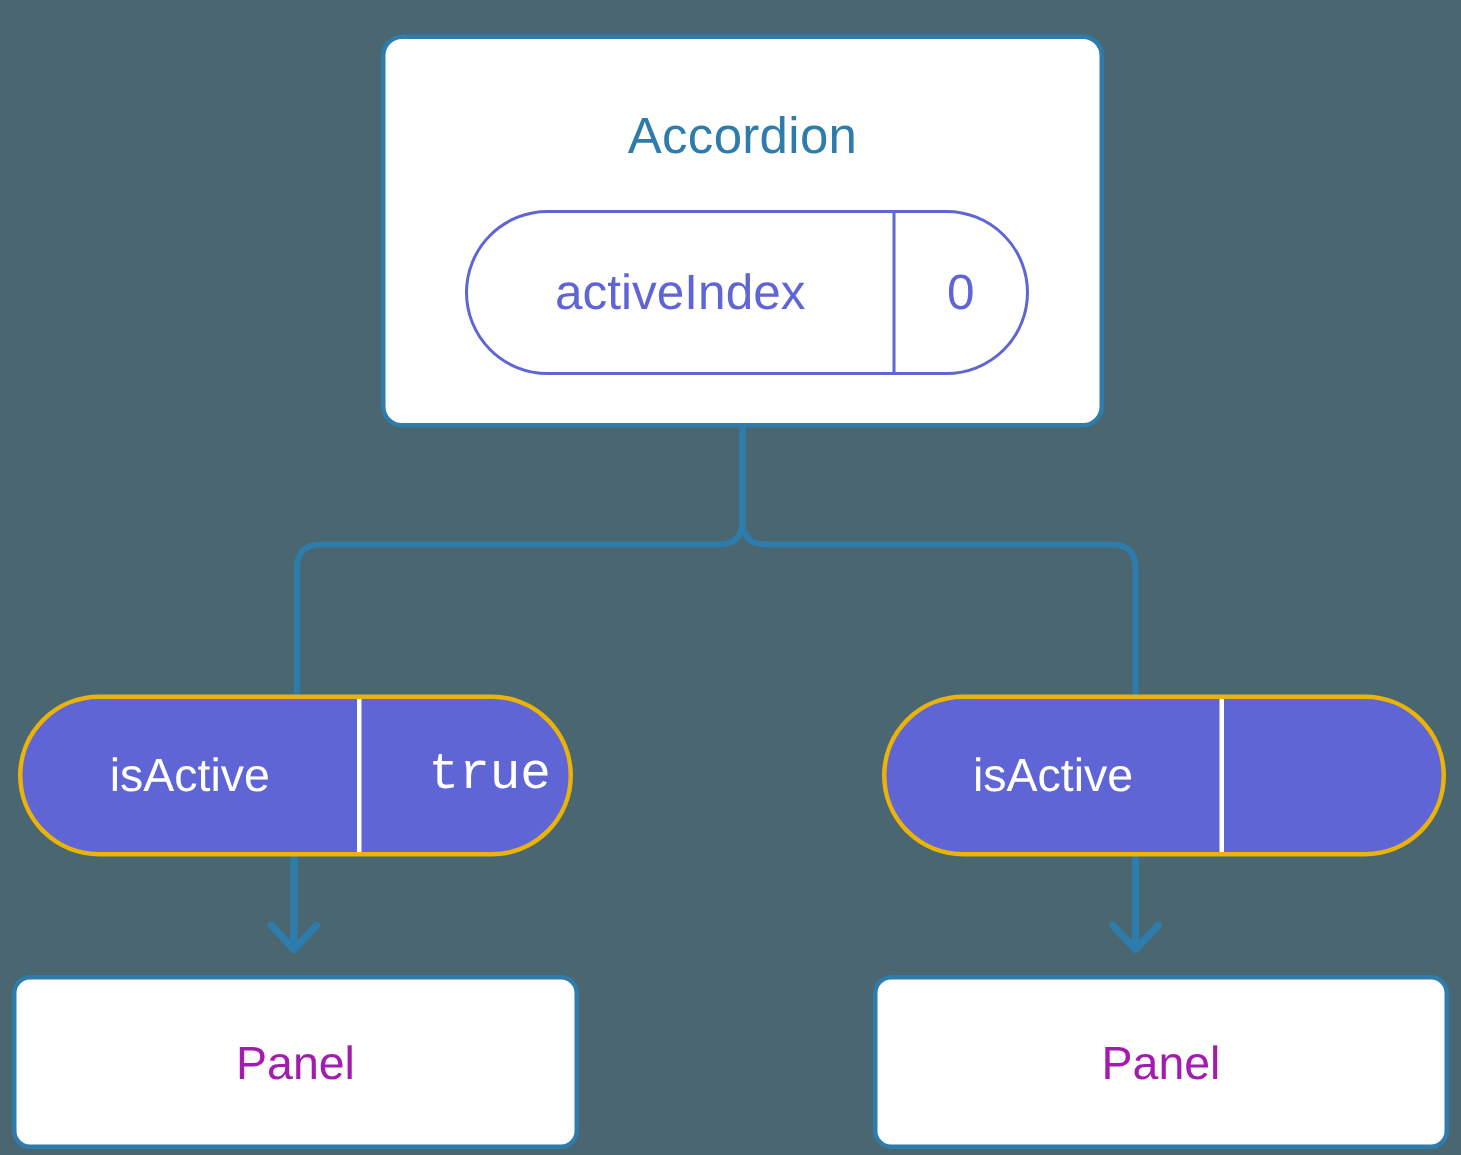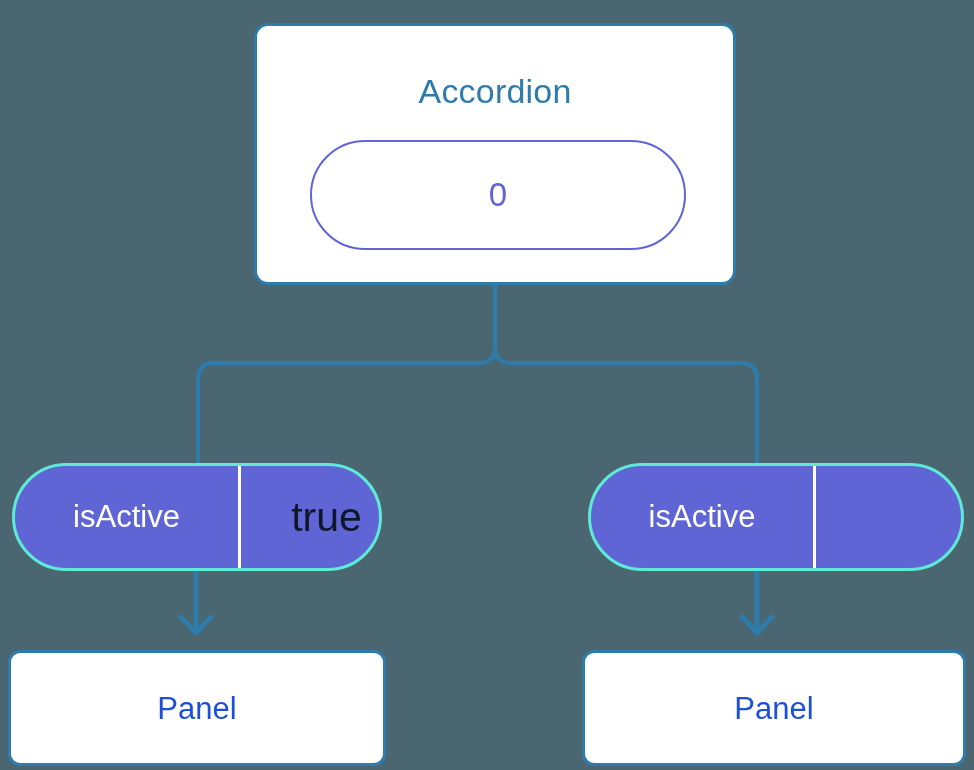--- a/index.html
+++ b/index.html
@@ -93,41 +93,42 @@
     font-size: 33px;
   }
 
   
   .pill-filled {
     position: absolute;
     box-sizing: border-box;
     display: flex;
     align-items: stretch;
     background: #6065d6;
-    border: 3px solid #5eead4;
+    border: 3px solid #eab308;
     border-radius: 999px;
     overflow: hidden;
     z-index: 3;
     gap: 33px;
   }
   .pill-filled .pill-key {
     display: flex;
     align-items: center;
     justify-content: center;
     color: #ffffff;
     font-size: 31px;
     border-right: 3px solid #ffffff;
   }
   .pill-filled .pill-val {
     flex: 1 1 auto;
     display: flex;
     align-items: center;
     justify-content: center;
-    color: #0f172a;
-    font-size: 41px;
+    color: #ffffff;
+    font-size: 34px;
+    font-family: Liberation Mono, monospace;
   }
   #pill-left {
     left: 12px;
     top: 463px;
     width: 370px;
     height: 108px;
   }
   #pill-left .pill-key { flex: 0 0 223px; }
 
   #pill-right {
@@ -144,21 +145,21 @@
     box-sizing: border-box;
     background: #ffffff;
     border: 3px solid #2e7cab;
     border-radius: 12px;
     z-index: 2;
     display: flex;
     align-items: center;
     justify-content: center;
   }
   .panel-label {
-    color: #1d4ed8;
+    color: #a21caf;
     font-size: 31px;
     line-height: 1;
   }
   #panel-left {
     left: 8px;
     top: 650px;
     width: 378px;
     height: 116px;
   }
   #panel-right {
@@ -183,20 +184,21 @@
     <path d="M 181 617 L 196 633 L 211 617" fill="none" stroke="#2e7cab" stroke-width="5" stroke-linecap="round" stroke-linejoin="round"></path>
 
     <path d="M 757 573 L 757 632" fill="none" stroke="#2e7cab" stroke-width="5" stroke-linecap="round"></path>
     <path d="M 742 617 L 757 633 L 772 617" fill="none" stroke="#2e7cab" stroke-width="5" stroke-linecap="round" stroke-linejoin="round"></path>
   </svg>
 
   <div class="card" id="accordion-card">
     <div class="card-title">Accordion</div>
 
     <div class="pill-outline" id="state-pill">
+      <div class="pill-key">activeIndex</div>
       <div class="pill-val">0</div>
     </div>
   </div>
 
   <div class="pill-filled" id="pill-left">
     <div class="pill-key">isActive</div>
     <div class="pill-val">true</div>
   </div>
 
   <div class="pill-filled" id="pill-right">

